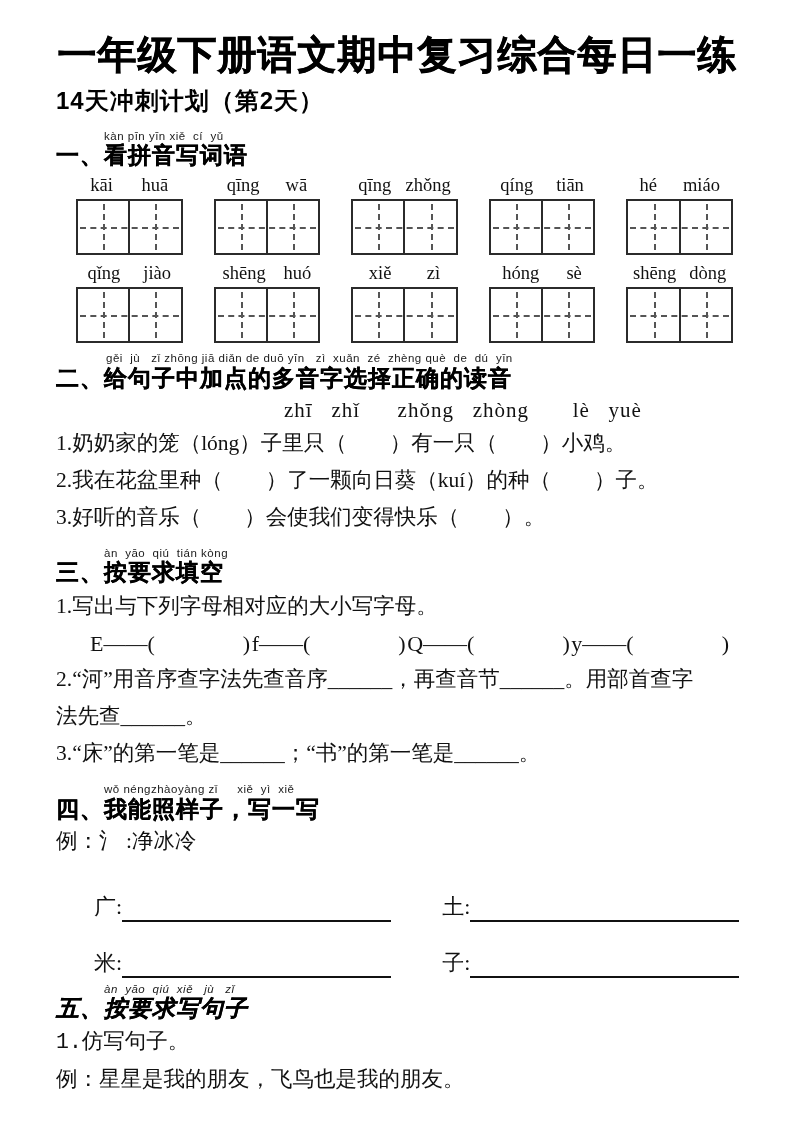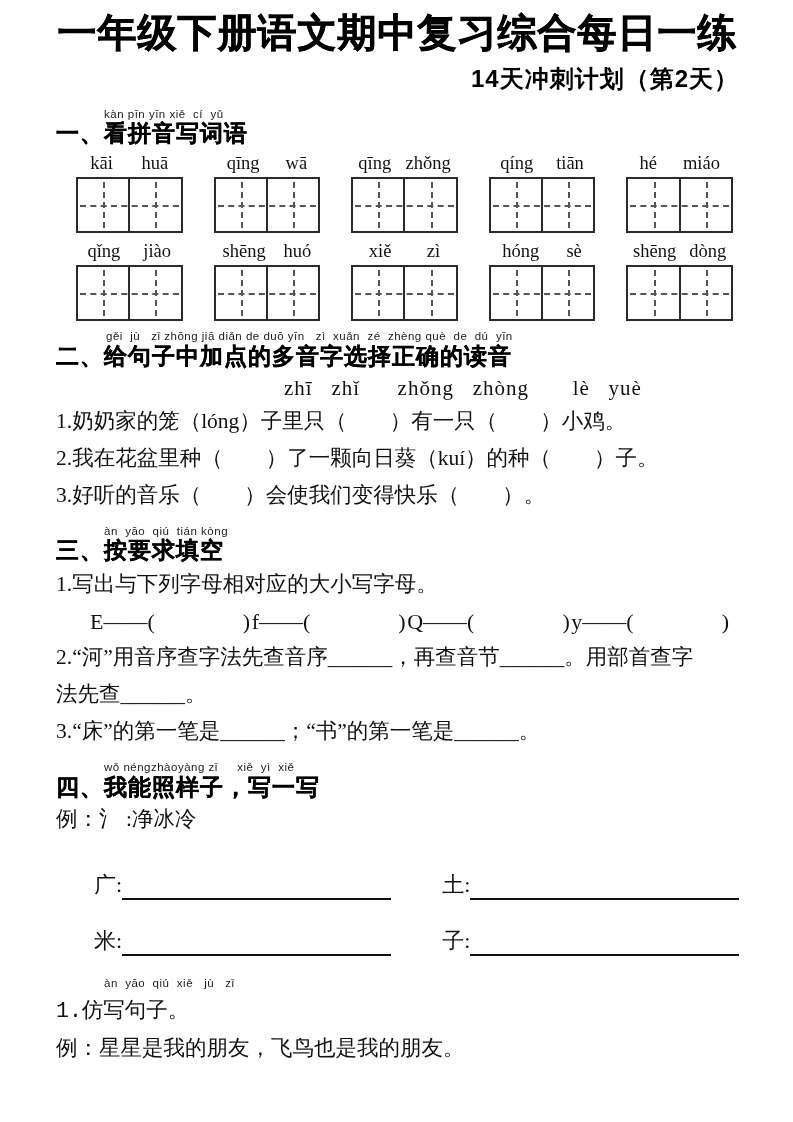--- a/index.html
+++ b/index.html
@@ -1,30 +1,30 @@
 <!DOCTYPE html>
 <html><head>
 <meta charset="utf-8">
 <style>
   html,body{margin:0;padding:0;background:#ffffff;}
   body{
     width:793px;height:1122px;overflow:hidden;position:relative;
     font-family:"Liberation Serif","DejaVu Serif",serif;
     color:#111;
   }
-  .page{padding:12px 54px 0 56px;}
+  .page{padding:34px 54px 0 56px;}
 
   
   .title{
     text-align:center;font-family:"Liberation Sans","DejaVu Sans",sans-serif;
     font-weight:900;font-size:39px;letter-spacing:1px;color:#000;
     -webkit-text-stroke:0.6px #000;line-height:1.1;
   }
   .subtitle{
-    text-align:right;font-family:"Liberation Sans","DejaVu Sans",sans-serif;
+    text-align:left;font-family:"Liberation Sans","DejaVu Sans",sans-serif;
     font-weight:800;font-size:24px;color:#000;margin-top:8px;letter-spacing:1px;
   }
 
   .sec-head{margin-top:14px;line-height:1;}
   .sec-py{
     font-family:"Liberation Sans","DejaVu Sans",sans-serif;
     font-size:11.5px;color:#1a1a1a;margin-left:48px;letter-spacing:0.5px;
     white-space:pre;
   }
   .sec-title{
@@ -242,20 +242,21 @@
     <div class="mimic-cell">
         <span>米:</span>
         <span class="uline"></span>
       </div>
     <div class="mimic-cell">
         <span>子:</span>
         <span class="uline"></span>
       </div>
   </div>
 
-  <div class="sec-head" style="margin-top:22px;">
+  <div class="sec-head" style="margin-top:6px;font-style:italic;">
     <div class="sec-py">àn  yāo  qiú  xiě   jù   zǐ</div>
+    <div class="sec-title">五、按要求写句子</div>
   </div>
 
   <div class="qline" style="margin-top:4px;font-family:Liberation Mono, monospace;">1.仿写句子。</div>
   <div class="qline">例：星星是我的朋友，飞鸟也是我的朋友。</div>
 
 </div>
 
 </body></html>

